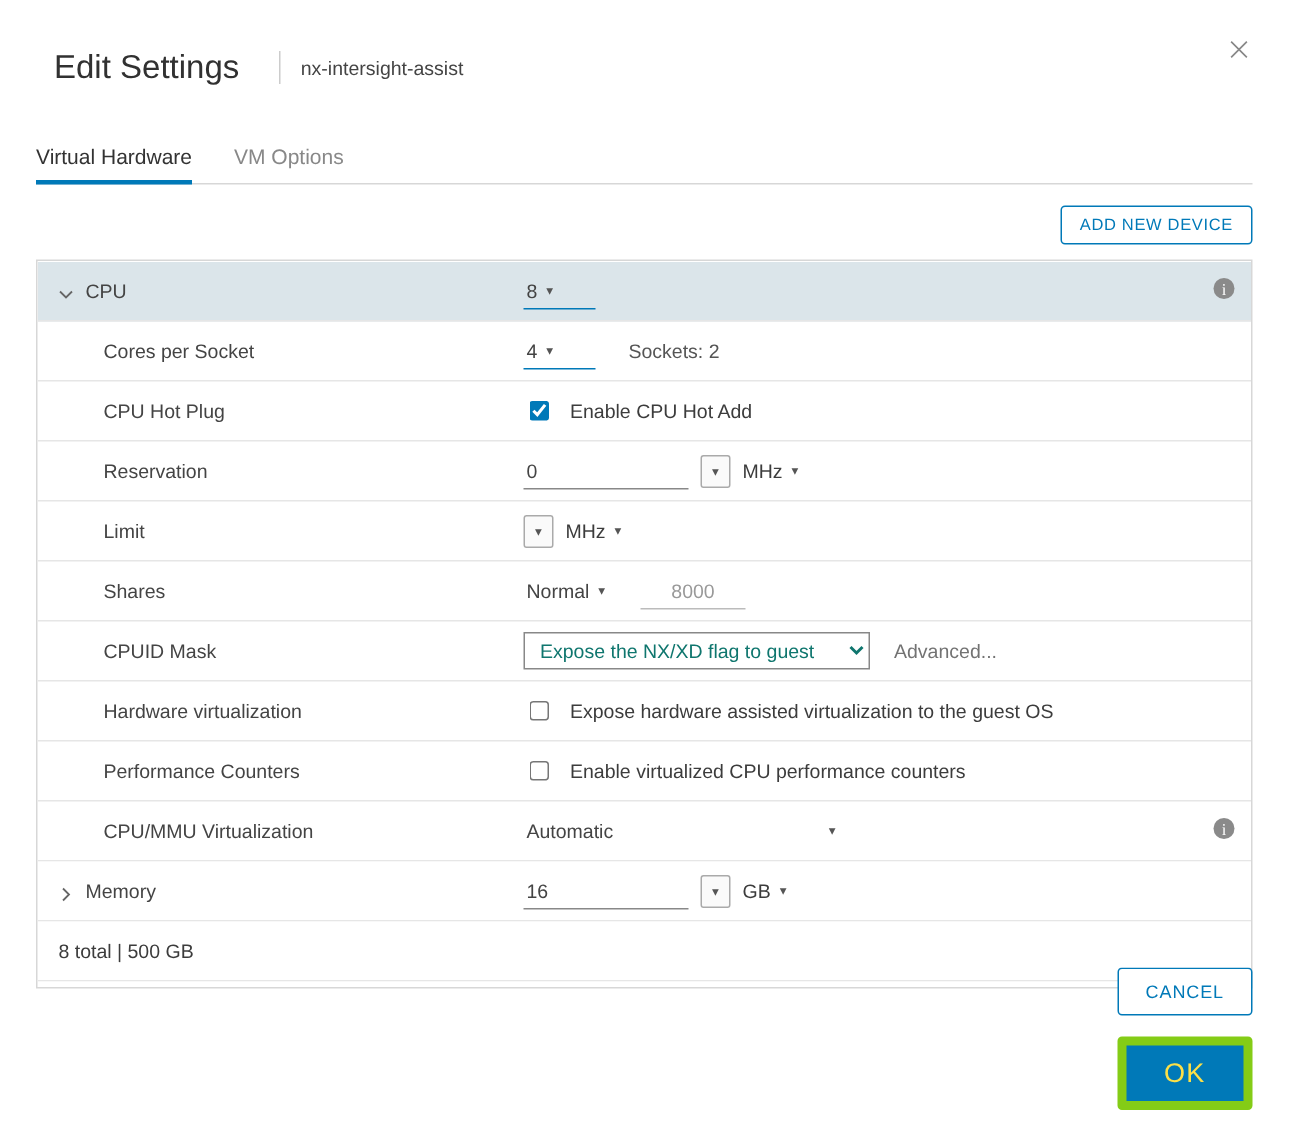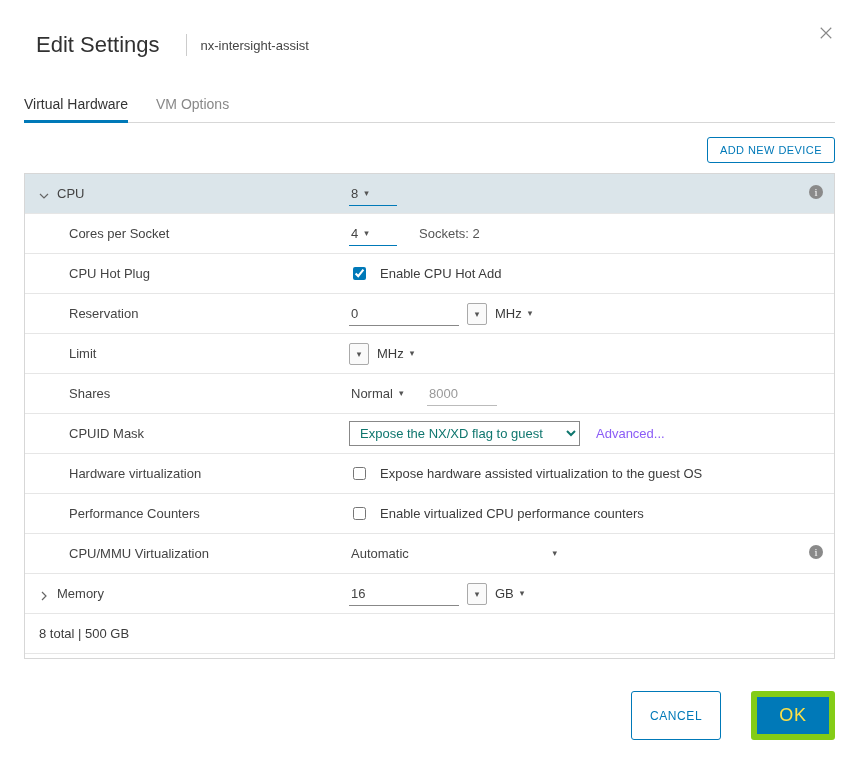--- a/index.html
+++ b/index.html
@@ -124,21 +124,21 @@
     border: none;
     border-bottom: 1px solid #888;
     background: transparent;
     font-size: 13px;
     padding: 4px 2px;
     color: #444;
     width: 110px;
   }
   .underline-input.selected { border-bottom-color: #0079b8; }
   .underline-input.wide { width: 150px; }
-  .underline-input.grey { color: #999; border-bottom-color: #bbb; }
+  .underline-input.grey { color: #999; border-bottom-color: #bbb; text-align: center; }
   .step-btn {
     width: 20px; height: 22px;
     border: 1px solid #aaa;
     border-radius: 2px;
     background: #fafafa;
     display: flex; align-items: center; justify-content: center;
     cursor: pointer;
     color: #555;
     font-size: 9px;
   }
@@ -153,33 +153,34 @@
   }
   .chev-sel .chevd { font-size: 9px; color: #555; }
   .bordered-select {
     border: 1px solid #888;
     background: #fff;
     font-size: 13px;
     padding: 3px 20px 3px 6px;
     color: #0f766e;
     appearance: menulist;
   }
-  .link { color: #8b5cf6; cursor: pointer; margin-left: 8px; }
+  .link { color: #737373; cursor: pointer; margin-left: 8px; }
   .info-icon {
     margin-left: auto;
     color: #888;
   }
   .info-icon svg { width: 16px; height: 16px; }
   .socket-note { color: #555; margin-left: 14px; }
   .footer {
     position: absolute;
     right: 24px;
     bottom: 24px;
     display: flex;
-    gap: 30px;
+    gap: 14px;
+    flex-direction: column;
   }
   .btn-cancel {
     color: #0079b8;
     background: #fff;
     border: 1px solid #0079b8;
     border-radius: 3px;
     padding: 8px 18px;
     font-size: 12px;
     letter-spacing: .05em;
     cursor: pointer;

